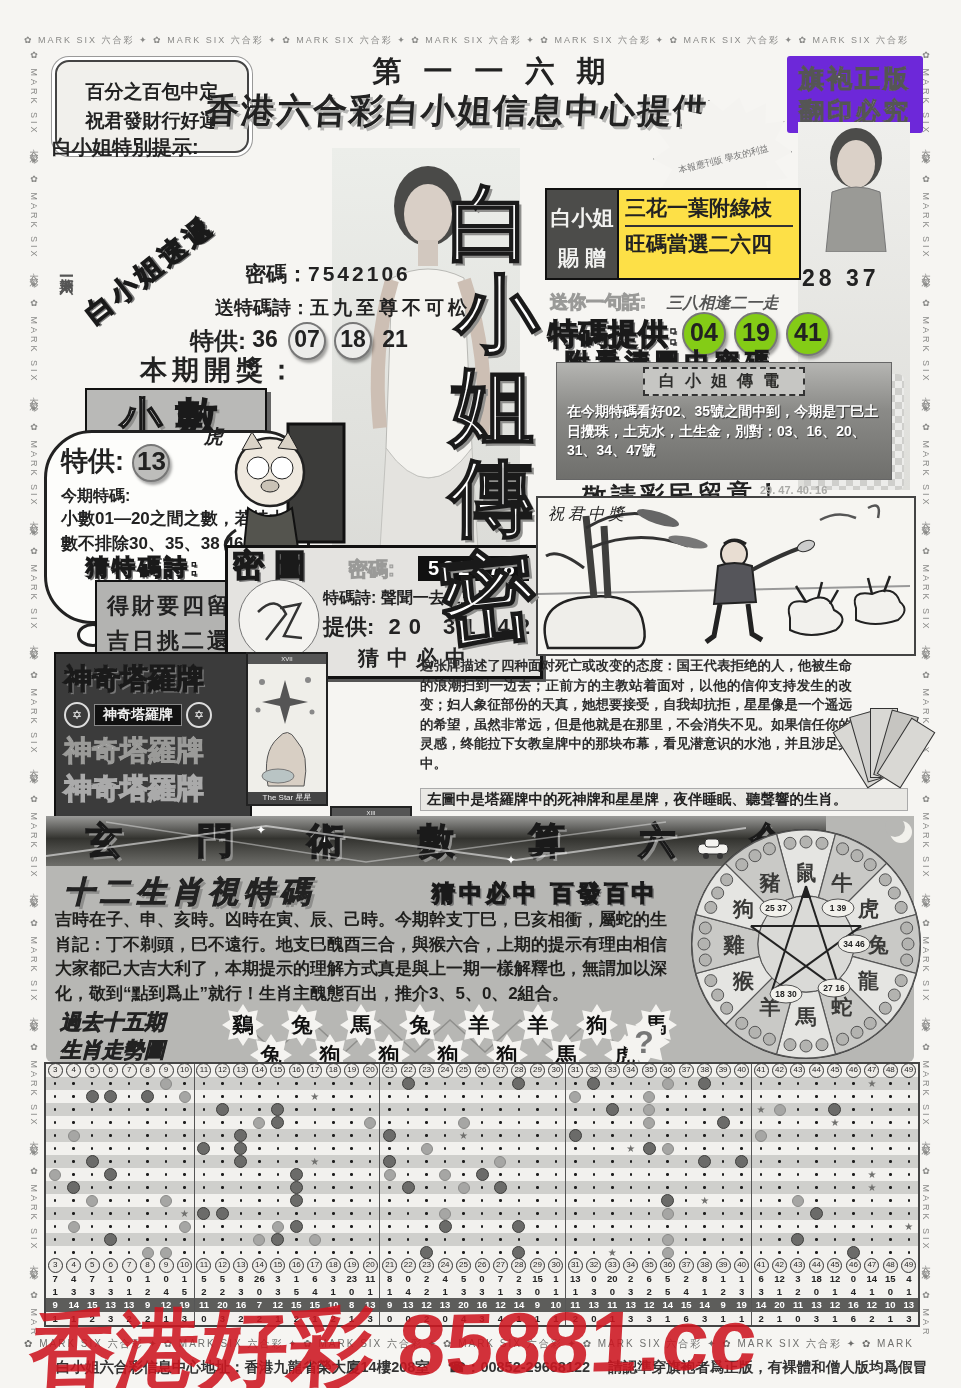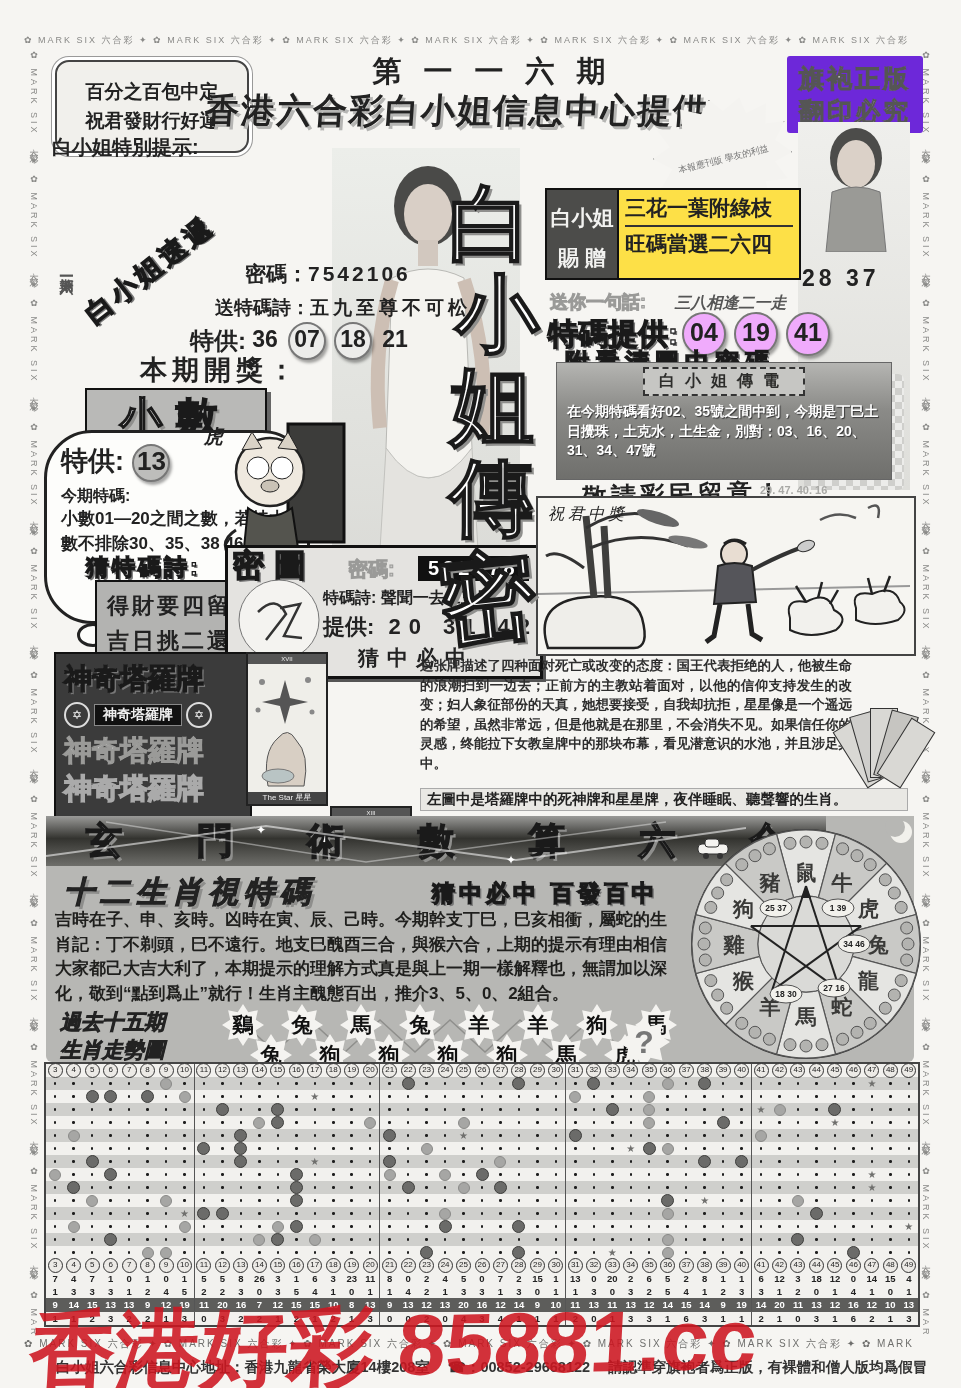--- a/index.html
+++ b/index.html
@@ -24,21 +24,21 @@
       background:#f4f3f0;border:1px solid #555;display:flex;align-items:center;justify-content:center;
       font-size:9px;color:#777;text-align:center;transform:rotate(-14deg);padding:10px;}
   
   .outline{color:#fff;-webkit-text-stroke:1.6px #1a1a1a;text-shadow:3px 3px 0 #8f8f8d;font-weight:900;}
   .outline2{color:#fff;-webkit-text-stroke:1.3px #1a1a1a;text-shadow:2px 2px 0 #777;font-weight:900;}
   .ghost{color:#c9c9c7;-webkit-text-stroke:1px #9a9a98;font-weight:900;}
   
   .num{font-weight:900;font-size:23px;margin:0 4px;display:inline-block;min-width:30px;text-align:center;}
   .num.circ{border:2px solid #777;border-radius:50%;background:#ececea;width:34px;height:34px;line-height:31px;box-shadow:2px 3px 3px rgba(0,0,0,.35);}
   .balls-big .num{font-size:25px;}
-  .balls-big .num.circ{width:40px;height:40px;line-height:37px;background:#f0abfc;}
+  .balls-big .num.circ{width:40px;height:40px;line-height:37px;background:#84cc16;}
   
   .draw-box{background:#b9b9b7;border:2.5px solid #111;display:flex;align-items:center;justify-content:center;
       font-size:42px;letter-spacing:14px;box-shadow:4px 4px 0 #666;}
   .cloud{background:#fdfdfb;border:3px solid #222;border-radius:48px;padding:10px 14px;}
   .cloud:before{content:"";position:absolute;left:30px;bottom:-26px;width:26px;height:18px;background:#fdfdfb;border:3px solid #222;border-radius:50%;}
   .cloud:after{content:"";position:absolute;left:52px;bottom:-44px;width:14px;height:10px;background:#fdfdfb;border:3px solid #222;border-radius:50%;}
   .poem-box{background:#b3b3b1;border:2.5px solid #111;padding:6px 10px;font-weight:900;font-size:22px;line-height:1.6;letter-spacing:3px;}
   .secret-box{background:#e4e3e0;border:3px solid #111;box-shadow:3px 3px 0 #555;}
   .chip{background:#111;color:#fff;font-weight:900;font-size:20px;letter-spacing:4px;padding:1px 10px;}
   .dash-box{border:2px dashed #333;padding:2px 14px;display:inline-block;}
@@ -202,21 +202,21 @@
       <div>白小姐</div>
       <div>賜 贈</div>
     </div>
     <div style="width:168px;background:#fde047;border:2px solid #111;border-left:none;padding:4px 6px;">
       <div style="font-size:21px;font-weight:900;white-space:nowrap;border-bottom:2px solid #333;padding-bottom:3px;">三花一葉附綠枝</div>
       <div style="font-size:21px;font-weight:900;white-space:nowrap;padding-top:3px;">旺碼當選二六四</div>
     </div>
   </div>
   <div class="abs" style="left:550px;top:290px;">
     <span class="ghost" style="font-size:18px;">送你一句話:</span>
-    <span style="font-size:16px;font-weight:900;font-style:italic;color:#555;margin-left:24px;">三八相逢二一走</span>
+    <span style="font-size:16px;font-weight:900;font-style:italic;color:#555;margin-left:16px;">三八相逢二一走</span>
   </div>
   <div class="abs balls-big" style="left:548px;top:312px;display:flex;align-items:center;">
     <span class="outline2" style="font-size:30px;">特碼提供:</span>
     <span><span class="num circ">04</span><span class="num circ">19</span><span class="num circ">41</span></span>
   </div>
   <div class="abs outline2" style="left:565px;top:346px;font-size:24px;letter-spacing:6px;">附看清圖中密碼</div>
 
   <div class="abs" style="left:556px;top:362px;width:334px;height:112px;background:linear-gradient(#b5b5b2,#8b8b88 40%,#6f6f6c);border:1px solid #666;padding-top:4px;text-align:center;">
     <span class="dash-box" style="font-size:16px;font-weight:900;letter-spacing:10px;color:#2d2d2b;background:#c6c6c3;">白小姐傳電</span>
     <div style="font-size:14px;font-weight:bold;color:#fff;text-align:left;padding:6px 10px;line-height:1.4;text-shadow:1px 1px 1px #333;">在今期特碼看好02、35號之間中到，今期是丁巳土日攪珠，土克水，土生金，別對：03、16、20、31、34、47號</div>

